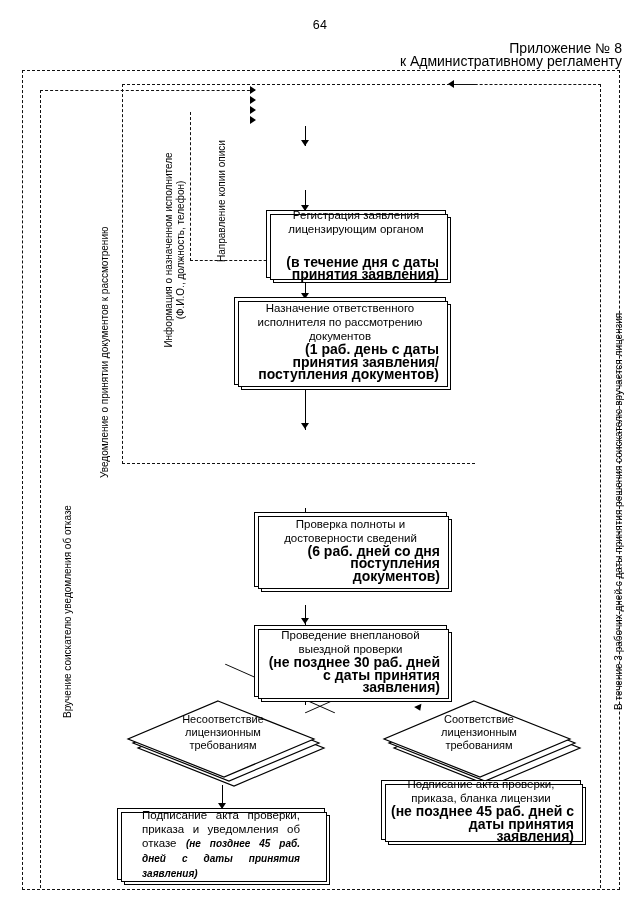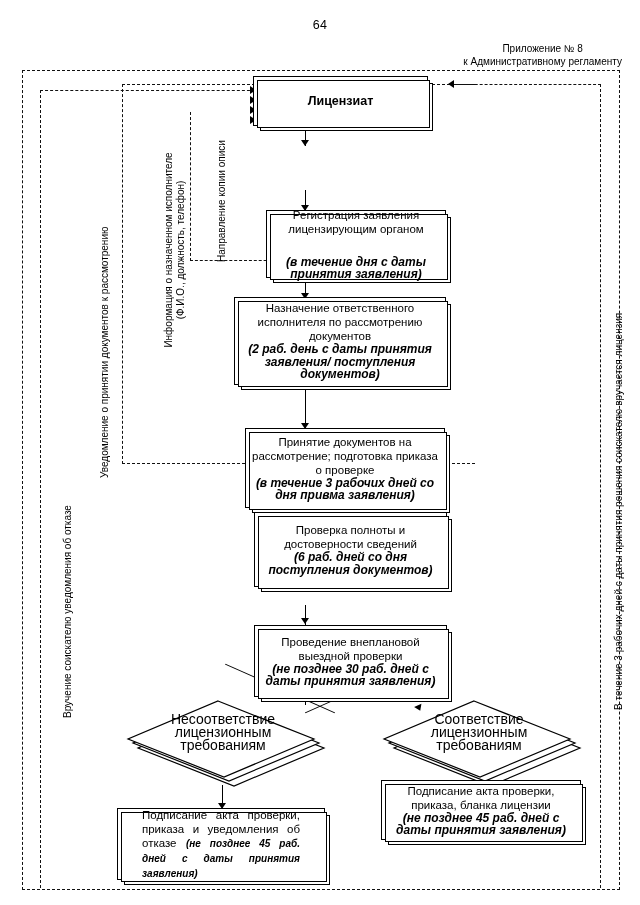--- a/index.html
+++ b/index.html
@@ -28,22 +28,22 @@
     position: absolute;
     left: 0; top: 18px;
     width: 640px;
     text-align: center;
     font-size: 12.5px;
     letter-spacing: .2px;
   }
   .appendix {
     position: absolute;
     right: 18px; top: 42px;
-    text-align: center;
-    font-size: 10px;
+    text-align: right;
+    font-size: 14px;
     line-height: 13px;
     white-space: nowrap;
   }
 
   
   .outer-frame {
     position: absolute;
     left: 22px; top: 70px;
     width: 596px; height: 818px;
     border: 1px dashed #111;
@@ -101,24 +101,24 @@
   }
   .box > * { position: relative; z-index: 2; }
 
   .box .title {
     font-size: 11.5px;
     line-height: 14px;
     font-weight: normal;
   }
   .box .title.bold { font-weight: bold; font-size: 12.5px; }
   .box .note {
-    font-size: 12px;
+    font-size: 14px;
     line-height: 12.5px;
-    font-style: italic;
     font-weight: bold;
+    text-align: right;
   }
   .box .title.left { text-align: justify; width: 100%; }
 
   
   .inline-note {
     font-size: 10px;
     font-style: italic;
     font-weight: bold;
   }
 
@@ -129,21 +129,21 @@
   }
   .diamond-wrap svg { display: block; overflow: visible; }
   .diamond-label {
     position: absolute;
     left: 0; top: 0;
     width: 100%; height: 100%;
     display: flex;
     align-items: center;
     justify-content: center;
     text-align: center;
-    font-size: 14px;
+    font-size: 11px;
     line-height: 11.5px;
     pointer-events: none;
   }
   .diamond-label span { display: block; margin-top: -10px; }
 
   
   .conn {
     position: absolute;
     background: #000;
     z-index: 1;
@@ -262,39 +262,32 @@
   <div class="conn" style="left:300px; top:688px; width:120px; height:1.2px; transform:rotate(-24deg); transform-origin:center;"></div>
   <div class="arrow-down" style="left:222px; top:705px; transform:rotate(24deg);"></div>
   <div class="arrow-down" style="left:415px; top:705px; transform:rotate(-24deg);"></div>
 
   <div class="conn vline" style="left:222px; top:785px; height:25px;"></div>
   <div class="arrow-down" style="left:218px; top:803px;"></div>
 
   <div class="conn vline" style="left:478px; top:785px; height:25px;"></div>
   <div class="arrow-down" style="left:474px; top:803px;"></div>
 
-  <div class="box" style="left:253px; top:76px; width:175px; height:50px;">
-    <div class="title bold">Лицензиат</div>
-  </div>
 
 
   <div class="box" style="left:266px; top:210px; width:180px; height:68px;gap:20px;">
     <div class="title">Регистрация заявления лицензирующим органом</div>
     <div class="note">(в течение дня с даты  принятия заявления)</div>
   </div>
 
   <div class="box" style="left:234px; top:297px; width:212px; height:88px;">
     <div class="title">Назначение ответственного исполнителя по рассмотрению документов</div>
-    <div class="note">(2 раб. день с даты  принятия заявления/ поступления документов)</div>
-  </div>
-
-  <div class="box" style="left:245px; top:428px; width:200px; height:80px;">
-    <div class="title">Принятие документов  на рассмотрение; подготовка приказа о проверке</div>
-    <div class="note">(в течение 3 рабочих дней со дня привма заявления)</div>
-  </div>
+    <div class="note">(1 раб. день с даты  принятия заявления/ поступления документов)</div>
+  </div>
+
 
   <div class="box" style="left:254px; top:512px; width:193px; height:75px;">
     <div class="title">Проверка полноты и достоверности сведений</div>
     <div class="note">(6 раб. дней со дня поступления документов)</div>
   </div>
 
   <div class="box" style="left:254px; top:625px; width:193px; height:72px;">
     <div class="title">Проведение внеплановой выездной проверки</div>
     <div class="note">(не позднее 30 раб. дней с даты принятия заявления)</div>
   </div>

